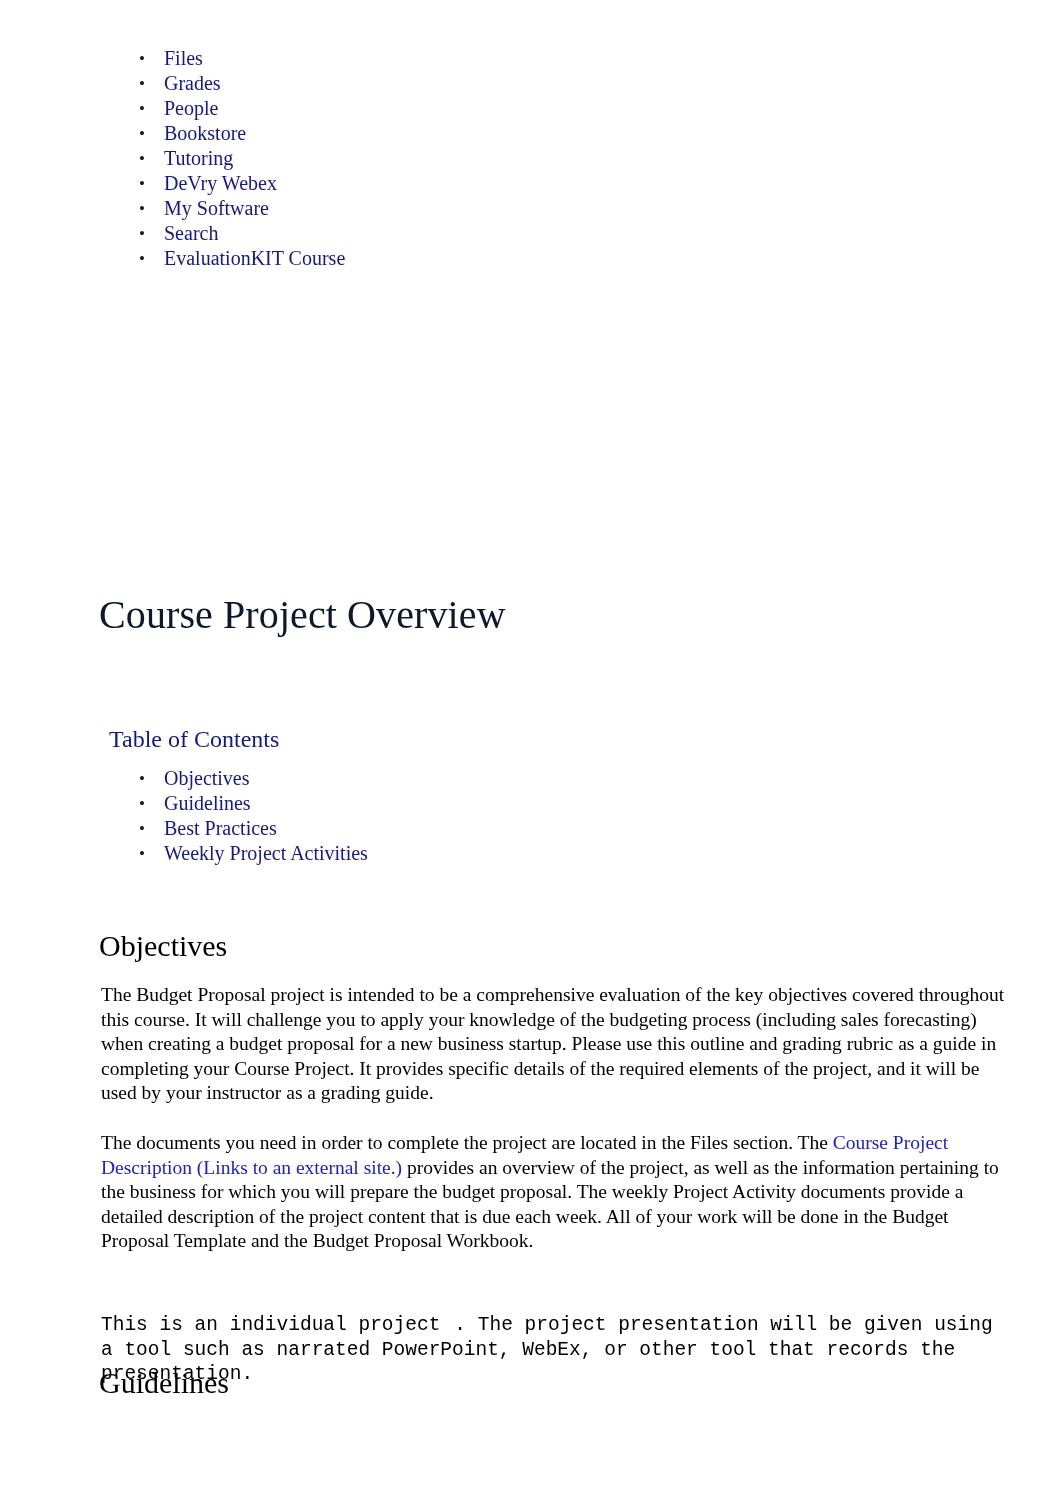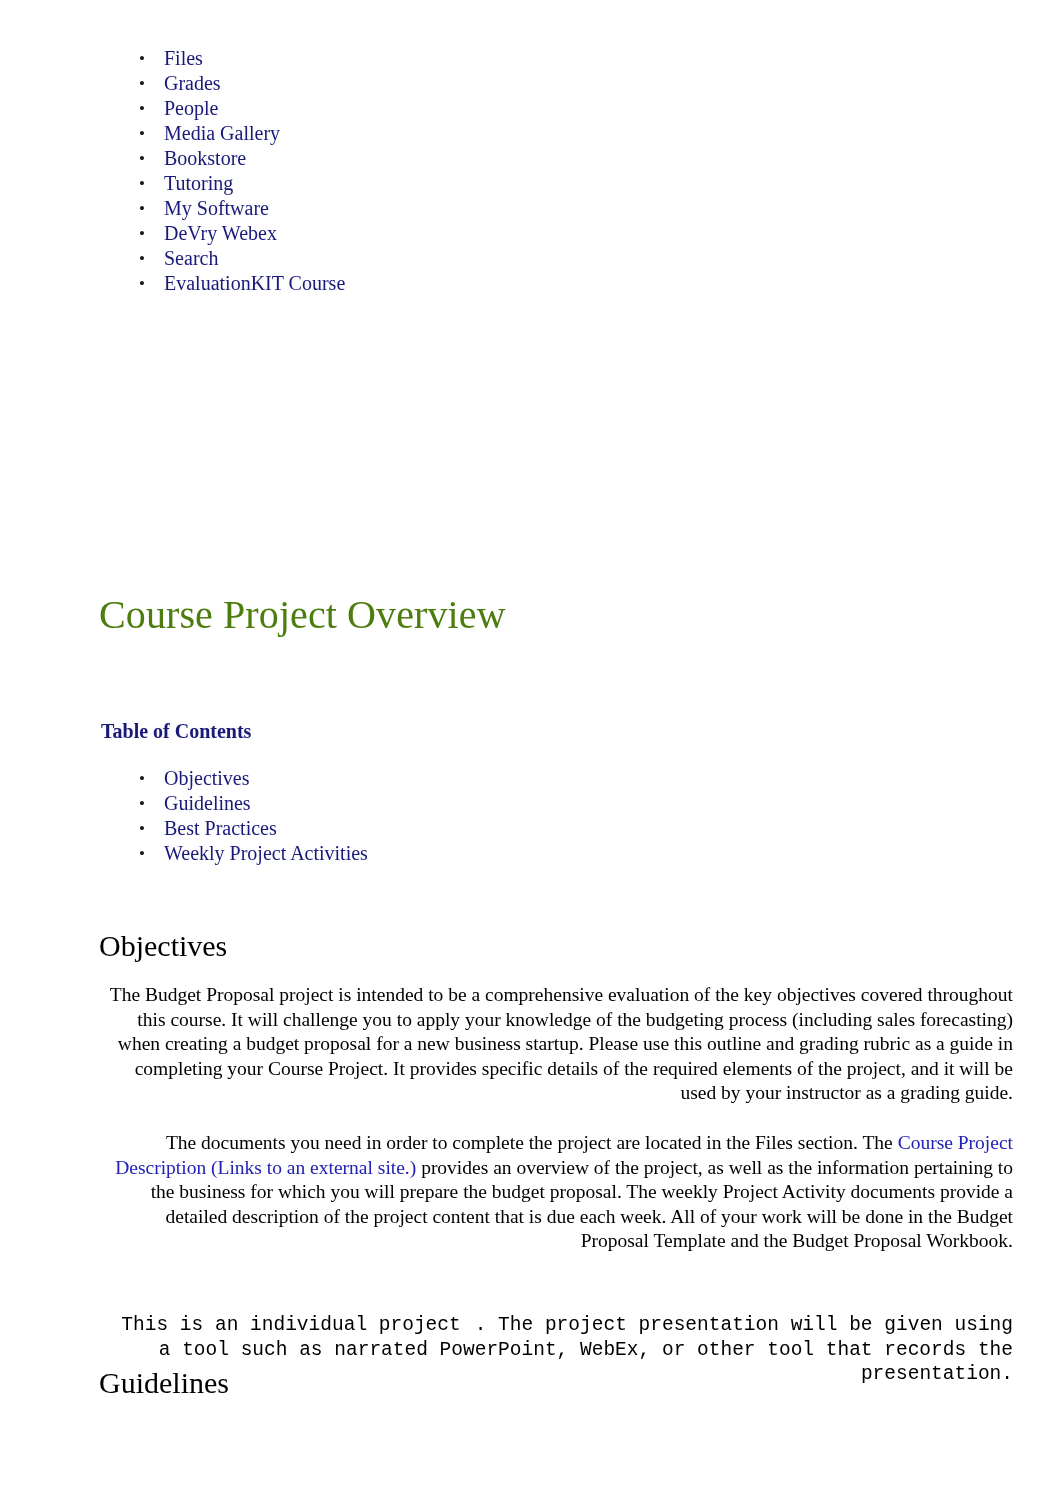--- a/index.html
+++ b/index.html
@@ -77,33 +77,33 @@
   .doc-title {
     position: absolute;
     left: 99px;
     top: 592px;
     margin: 0;
     padding: 0;
     font-size: 40px;
     line-height: 46px;
     font-weight: normal;
     letter-spacing: 0.1px;
-    color: #4d7c0f;
+    color: #0f172a;
     font-family: "Liberation Serif", "DejaVu Serif", serif;
   }
 
   
   .toc-heading {
     position: absolute;
     left: 101px;
     top: 718px;
-    margin: 0;
-    font-size: 20px;
+    margin: 8px;
+    font-size: 24px;
     line-height: 26px;
-    font-weight: bold;
+    font-weight: normal;
   }
 
   .toc-list {
     position: absolute;
     left: 101px;
     top: 766px;
     width: 640px;
     margin: 0;
     padding: 0;
     list-style: none;
@@ -146,21 +146,21 @@
   
   .body-par {
     position: absolute;
     left: 101px;
     width: 912px;
     margin: 0;
     padding: 0;
     font-size: 19.5px;
     line-height: 24.5px;
     color: #000000;
-    text-align: right;
+    text-align: left;
   }
 
   #par-objectives-1 { top: 983px; }
   #par-objectives-2 { top: 1131px; }
   #par-objectives-3 { top: 1313px; font-family: Liberation Mono, monospace; }
   #par-guidelines-1 { top: 1421px; }
 
   .gap-space {
     display: inline-block;
     width: 14px;
@@ -175,33 +175,30 @@
     <li>
       <a class="nav-link" href="#">Files</a>
     </li>
     <li>
       <a class="nav-link" href="#">Grades</a>
     </li>
     <li>
       <a class="nav-link" href="#">People</a>
     </li>
     <li>
-      <a class="nav-link" href="#">Media Gallery</a>
-    </li>
-    <li>
       <a class="nav-link" href="#">Bookstore</a>
     </li>
     <li>
       <a class="nav-link" href="#">Tutoring</a>
     </li>
     <li>
+      <a class="nav-link" href="#">DeVry Webex</a>
+    </li>
+    <li>
       <a class="nav-link" href="#">My Software</a>
-    </li>
-    <li>
-      <a class="nav-link" href="#">DeVry Webex</a>
     </li>
     <li>
       <a class="nav-link" href="#">Search</a>
     </li>
     <li>
       <a class="nav-link" href="#">EvaluationKIT Course</a>
     </li>
   </ul>
 
   <h1 class="doc-title">Course Project Overview</h1>

